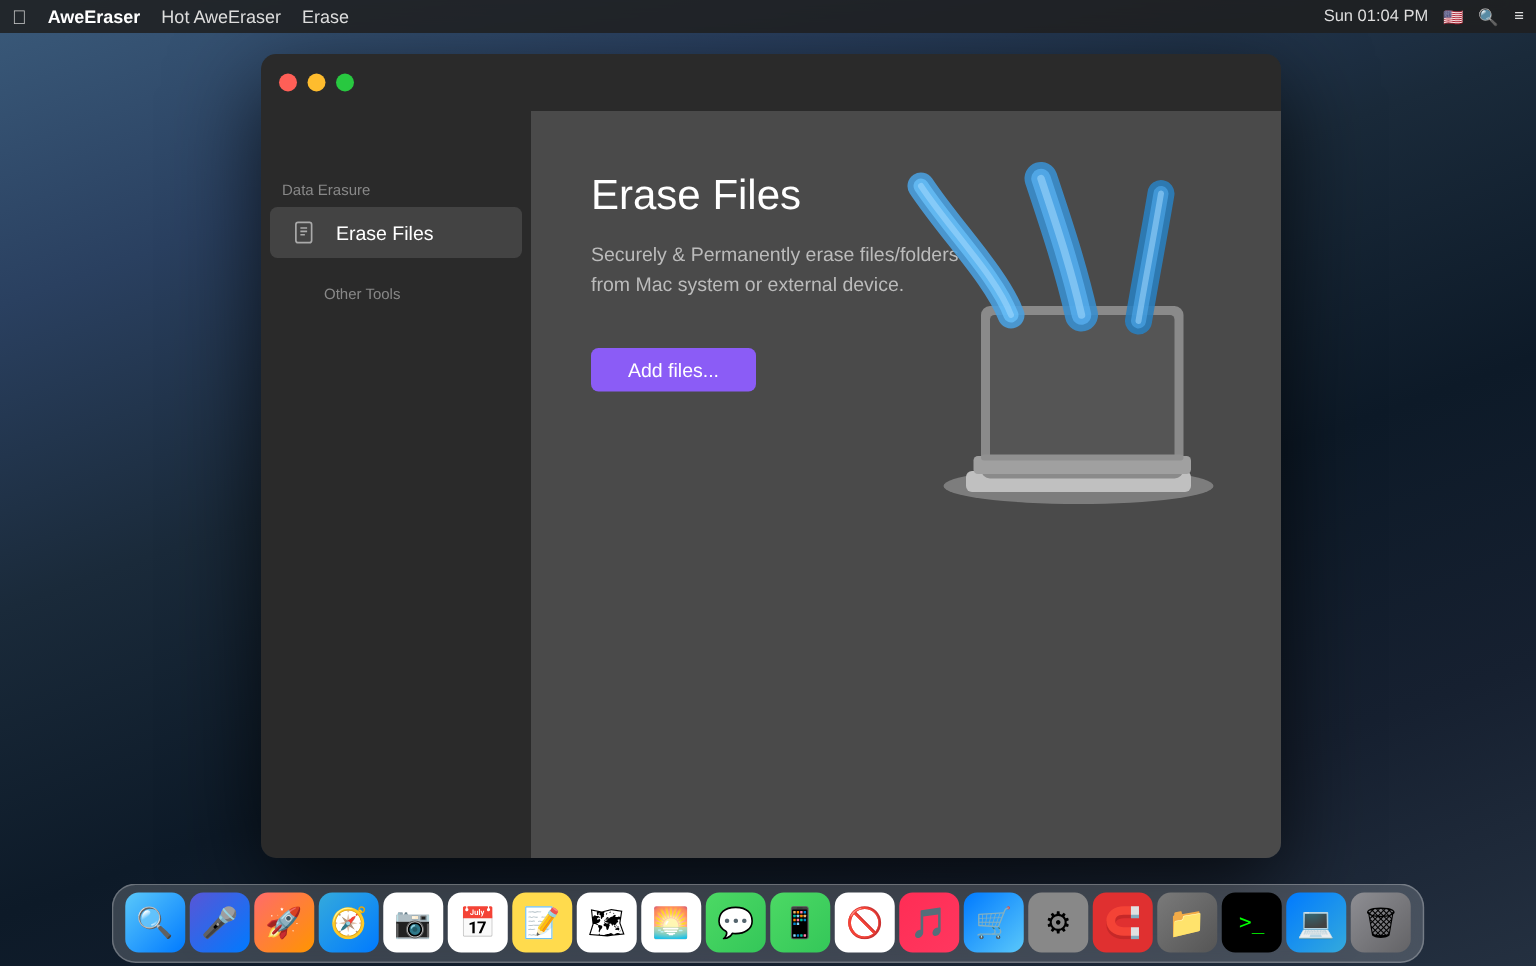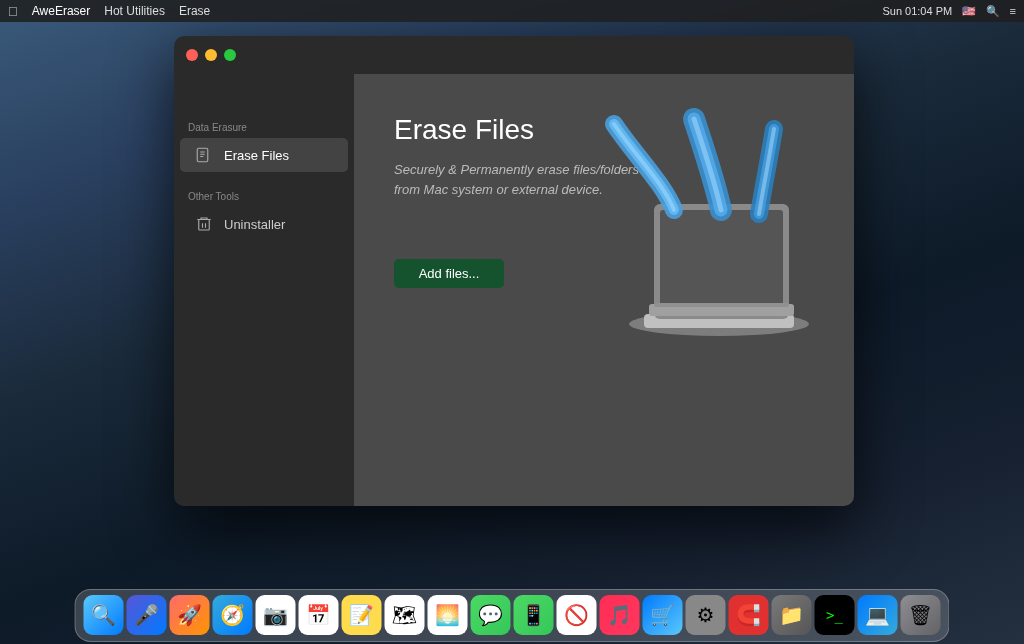--- a/index.html
+++ b/index.html
@@ -48,35 +48,35 @@
     .apple-icon {
       font-size: 13px;
       color: #ccc;
     }
     .menu-item {
       font-size: 12px;
       color: #ddd;
       cursor: pointer;
     }
     .menu-item.bold {
-      font-weight: 400;
+      font-weight: 700;
       color: #fff;
     }
     .menubar-right span {
       font-size: 11px;
       color: #ddd;
     }
 
     
     .app-window {
       position: absolute;
       top: 36px;
       left: 174px;
       width: 680px;
-      height: 470px;
+      height: 536px;
       border-radius: 10px;
       overflow: hidden;
       box-shadow: 0 20px 60px rgba(0,0,0,0.7);
       display: flex;
       flex-direction: column;
     }
 
     
     .sidebar {
       width: 180px;
@@ -170,39 +170,37 @@
       font-size: 28px;
       font-weight: 500;
       color: #fff;
       margin-bottom: 14px;
     }
     .content-description {
       font-size: 13px;
       color: #bbb;
       line-height: 1.5;
       max-width: 300px;
-      margin-bottom: 20px;
-      font-style: italic;
+      margin-bottom: 33px;
     }
     .content-subtitle {
       font-size: 13px;
       color: #bbb;
       margin-bottom: 18px;
     }
     .add-files-btn {
-      background: #14532d;
+      background: #8b5cf6;
       color: #fff;
       border: none;
       border-radius: 5px;
       padding: 7px 8px;
       font-size: 13px;
       cursor: pointer;
       width: 110px;
       text-align: center;
-      margin-top: 40px;
     }
 
     
     .illustration {
       position: absolute;
       right: 10px;
       top: 20px;
       width: 280px;
       height: 280px;
     }
@@ -242,21 +240,21 @@
   </style>
 </head>
 <body>
 
 <div class="desktop">
 
   <div class="menubar">
     <div class="menubar-left">
       <span class="apple-icon"></span>
       <span class="menu-item bold">AweEraser</span>
-      <span class="menu-item">Hot Utilities</span>
+      <span class="menu-item">Hot AweEraser</span>
       <span class="menu-item">Erase</span>
     </div>
     <div class="menubar-right">
       <span>Sun 01:04 PM</span>
       <span>🇺🇸</span>
       <span>🔍</span>
       <span>≡</span>
     </div>
   </div>
 
@@ -280,35 +278,23 @@
               <line x1="7" y1="8" x2="13" y2="8" stroke="#aaa" stroke-width="1.5"></line>
               <line x1="7" y1="11" x2="13" y2="11" stroke="#aaa" stroke-width="1.5"></line>
               <line x1="7" y1="14" x2="11" y2="14" stroke="#aaa" stroke-width="1.5"></line>
             </svg>
           </div>
           <span>Erase Files</span>
         </div>
 
 
 
-        <div class="section-label" style="margin-top:10px;">Other Tools</div>
-
-
-        <div class="nav-item">
-          <div class="nav-icon">
-            <svg viewBox="0 0 24 24">
-              <polyline points="3,6 5,6 21,6" stroke="#aaa" stroke-width="1.5" fill="none"></polyline>
-              <path d="M8 6V4h8v2" stroke="#aaa" stroke-width="1.5" fill="none"></path>
-              <rect x="5" y="6" width="14" height="14" rx="1" stroke="#aaa" stroke-width="1.5" fill="none"></rect>
-              <line x1="10" y1="11" x2="10" y2="17" stroke="#aaa" stroke-width="1.5"></line>
-              <line x1="14" y1="11" x2="14" y2="17" stroke="#aaa" stroke-width="1.5"></line>
-            </svg>
-          </div>
-          <span>Uninstaller</span>
-        </div>
+        <div class="section-label" style="margin-top:10px;margin-left:28px;">Other Tools</div>
+
+
       </div>
 
       <div class="main-content">
         <h1 class="content-title">Erase Files</h1>
         <p class="content-description">
           Securely &amp; Permanently erase files/folders<br>from Mac system or external device.
         </p>
         <button class="add-files-btn">Add files...</button>
 
         <div class="illustration">

